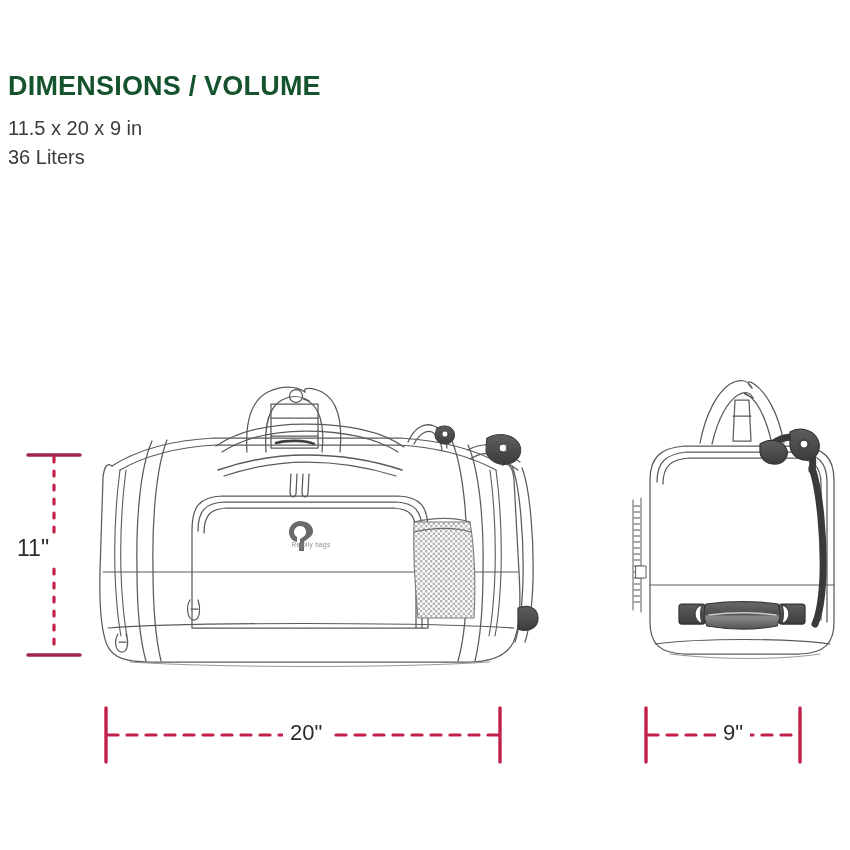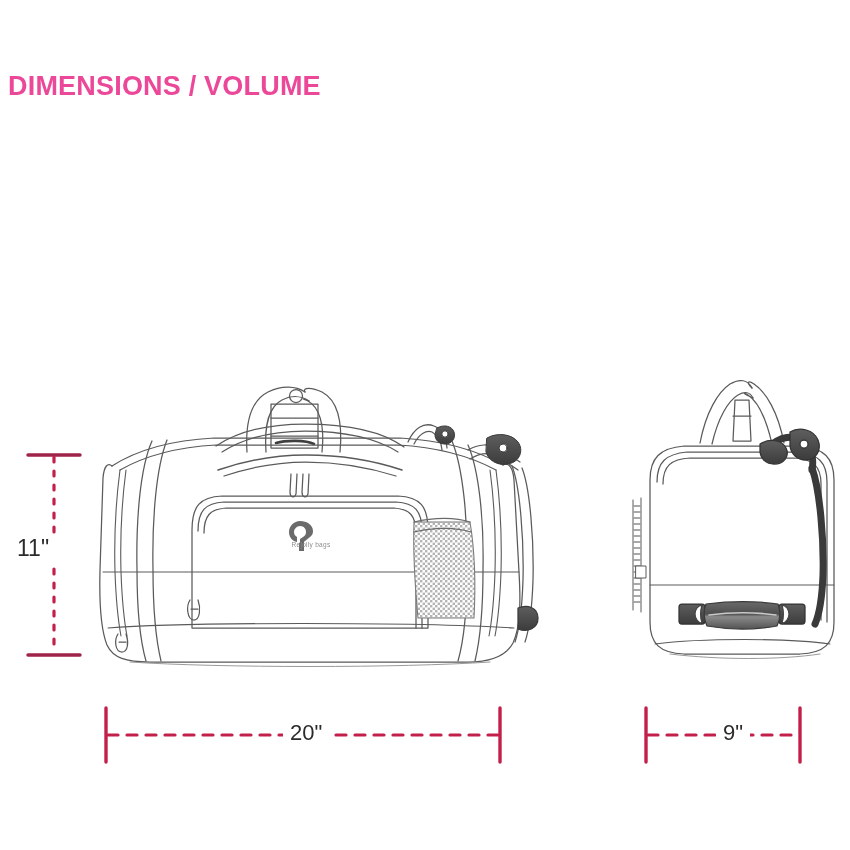--- a/index.html
+++ b/index.html
@@ -18,21 +18,21 @@
   
   #header {
     position: absolute;
     left: 8px;
     top: 72px;
     width: 520px;
   }
   #title {
     font-size: 27px;
     font-weight: bold;
-    color: #ec4899;
+    color: #14532d;
     letter-spacing: 0.2px;
     line-height: 1.05;
     margin: 0;
     white-space: nowrap;
   }
   #spec-lines {
     margin-top: 14px;
   }
   .spec-line {
     font-size: 20px;
@@ -86,20 +86,24 @@
     color: #8e8e8e;
     font-family: "Liberation Sans", sans-serif;
     white-space: nowrap;
   }
 </style>
 </head>
 <body>
 
 <div id="header">
   <h1 id="title">DIMENSIONS / VOLUME</h1>
+  <div id="spec-lines">
+    <div class="spec-line">11.5 x 20 x 9 in</div>
+    <div class="spec-line">36 Liters</div>
+  </div>
 </div>
 
 <svg id="art" viewBox="0 0 850 850">
   <defs>
 
     <pattern id="meshPat" width="5" height="5" patternUnits="userSpaceOnUse">
       <rect width="5" height="5" fill="#ffffff"></rect>
       <rect width="2.4" height="2.4" x="0" y="0" fill="#b4b4b4"></rect>
       <rect width="2.4" height="2.4" x="2.6" y="2.6" fill="#b4b4b4"></rect>
     </pattern>

